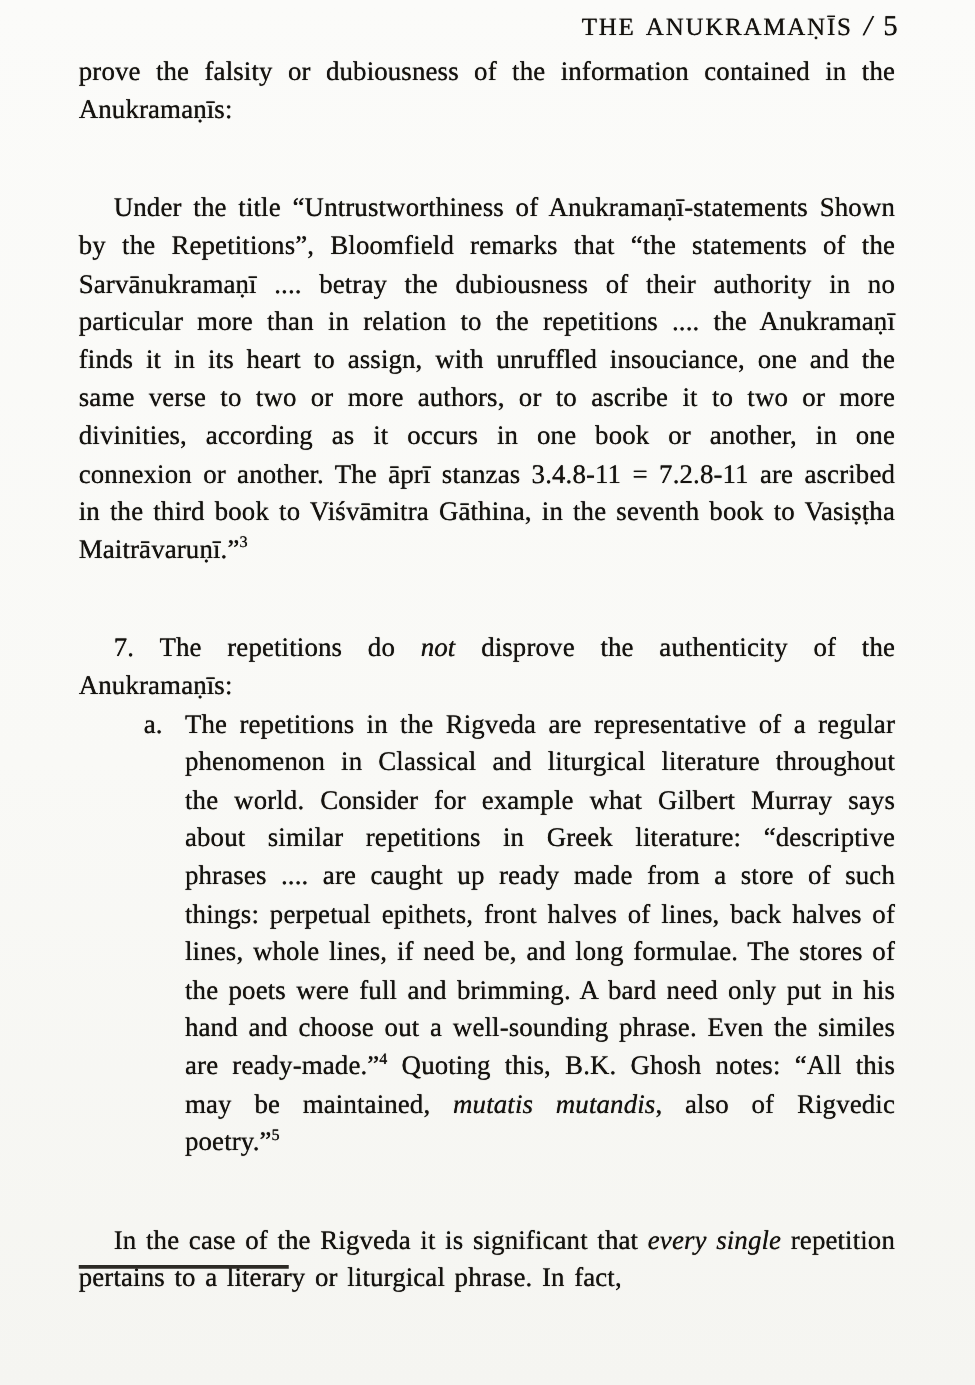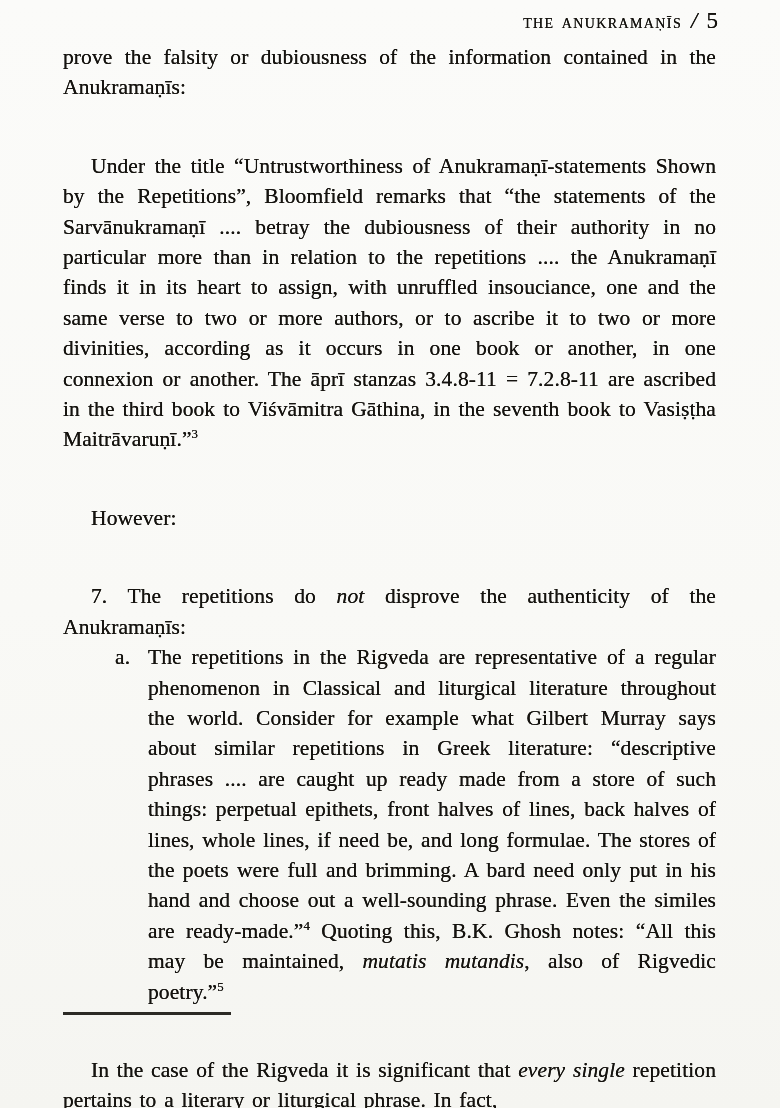--- a/index.html
+++ b/index.html
@@ -20,21 +20,21 @@
   .running-head {
     position: absolute;
     top: 8px;
     right: 62px;
     display: flex;
     align-items: baseline;
     gap: 9px;
     text-shadow: 0 0 0.6px currentColor;
   }
   .running-title {
-    font-size: 14px;
+    font-size: 20px;
     letter-spacing: 1.4px;
     word-spacing: 3px;
   }
   .head-sep {
     font-size: 23px;
     font-style: italic;
   }
   .page-number {
     font-size: 23px;
   }
@@ -99,21 +99,20 @@
 
   <div class="running-head">
     <span class="running-title">THE ANUKRAMAṆĪS</span>
     <span class="head-sep">/</span>
     <span class="page-number">5</span>
   </div>
 
   <div class="body-text">
       <p class="para"><span>prove the falsity or dubiousness of the information contained in the Anukramaṇīs:</span></p>
       <p class="para indent"><span>Under the title “Untrustworthiness of Anukramaṇī-statements Shown by the Repetitions”, Bloomfield remarks that “the statements of the Sarvānukramaṇī .... betray the dubiousness of their authority in no particular more than in relation to the repetitions .... the Anukramaṇī finds it in its heart to assign, with unruffled insouciance, one and the same verse to two or more authors, or to ascribe it to two or more divinities, according as it occurs in one book or another, in one connexion or another. The āprī stanzas 3.4.8-11 = 7.2.8-11 are ascribed in the third book to Viśvāmitra Gāthina, in the seventh book to Vasiṣṭha Maitrāvaruṇī.”</span><span class="sup">3</span></p>
-      <p class="para indent"><span>However:</span></p>
       <p class="para indent"><span>7. The repetitions do </span><span class="em">not</span><span> disprove the authenticity of the Anukramaṇīs:</span></p>
       <p class="para list-a"><span class="marker">a.</span><span>The repetitions in the Rigveda are representative of a regular phenomenon in Classical and liturgical literature throughout the world. Consider for example what Gilbert Murray says about similar repetitions in Greek literature: “descriptive phrases .... are caught up ready made from a store of such things: perpetual epithets, front halves of lines, back halves of lines, whole lines, if need be, and long formulae. The stores of the poets were full and brimming. A bard need only put in his hand and choose out a well-sounding phrase. Even the similes are ready-made.”</span><span class="sup">4</span><span> Quoting this, B.K. Ghosh notes: “All this may be maintained, </span><span class="em">mutatis mutandis</span><span>, also of Rigvedic poetry.”</span><span class="sup">5</span></p>
       <p class="para indent"><span>In the case of the Rigveda it is significant that </span><span class="em">every single</span><span> repetition pertains to a literary or liturgical phrase. In fact,</span></p>
     </div>
 
   <div class="footnotes">
     <div class="fn-rule"></div>
   </div>
 
 </div>

